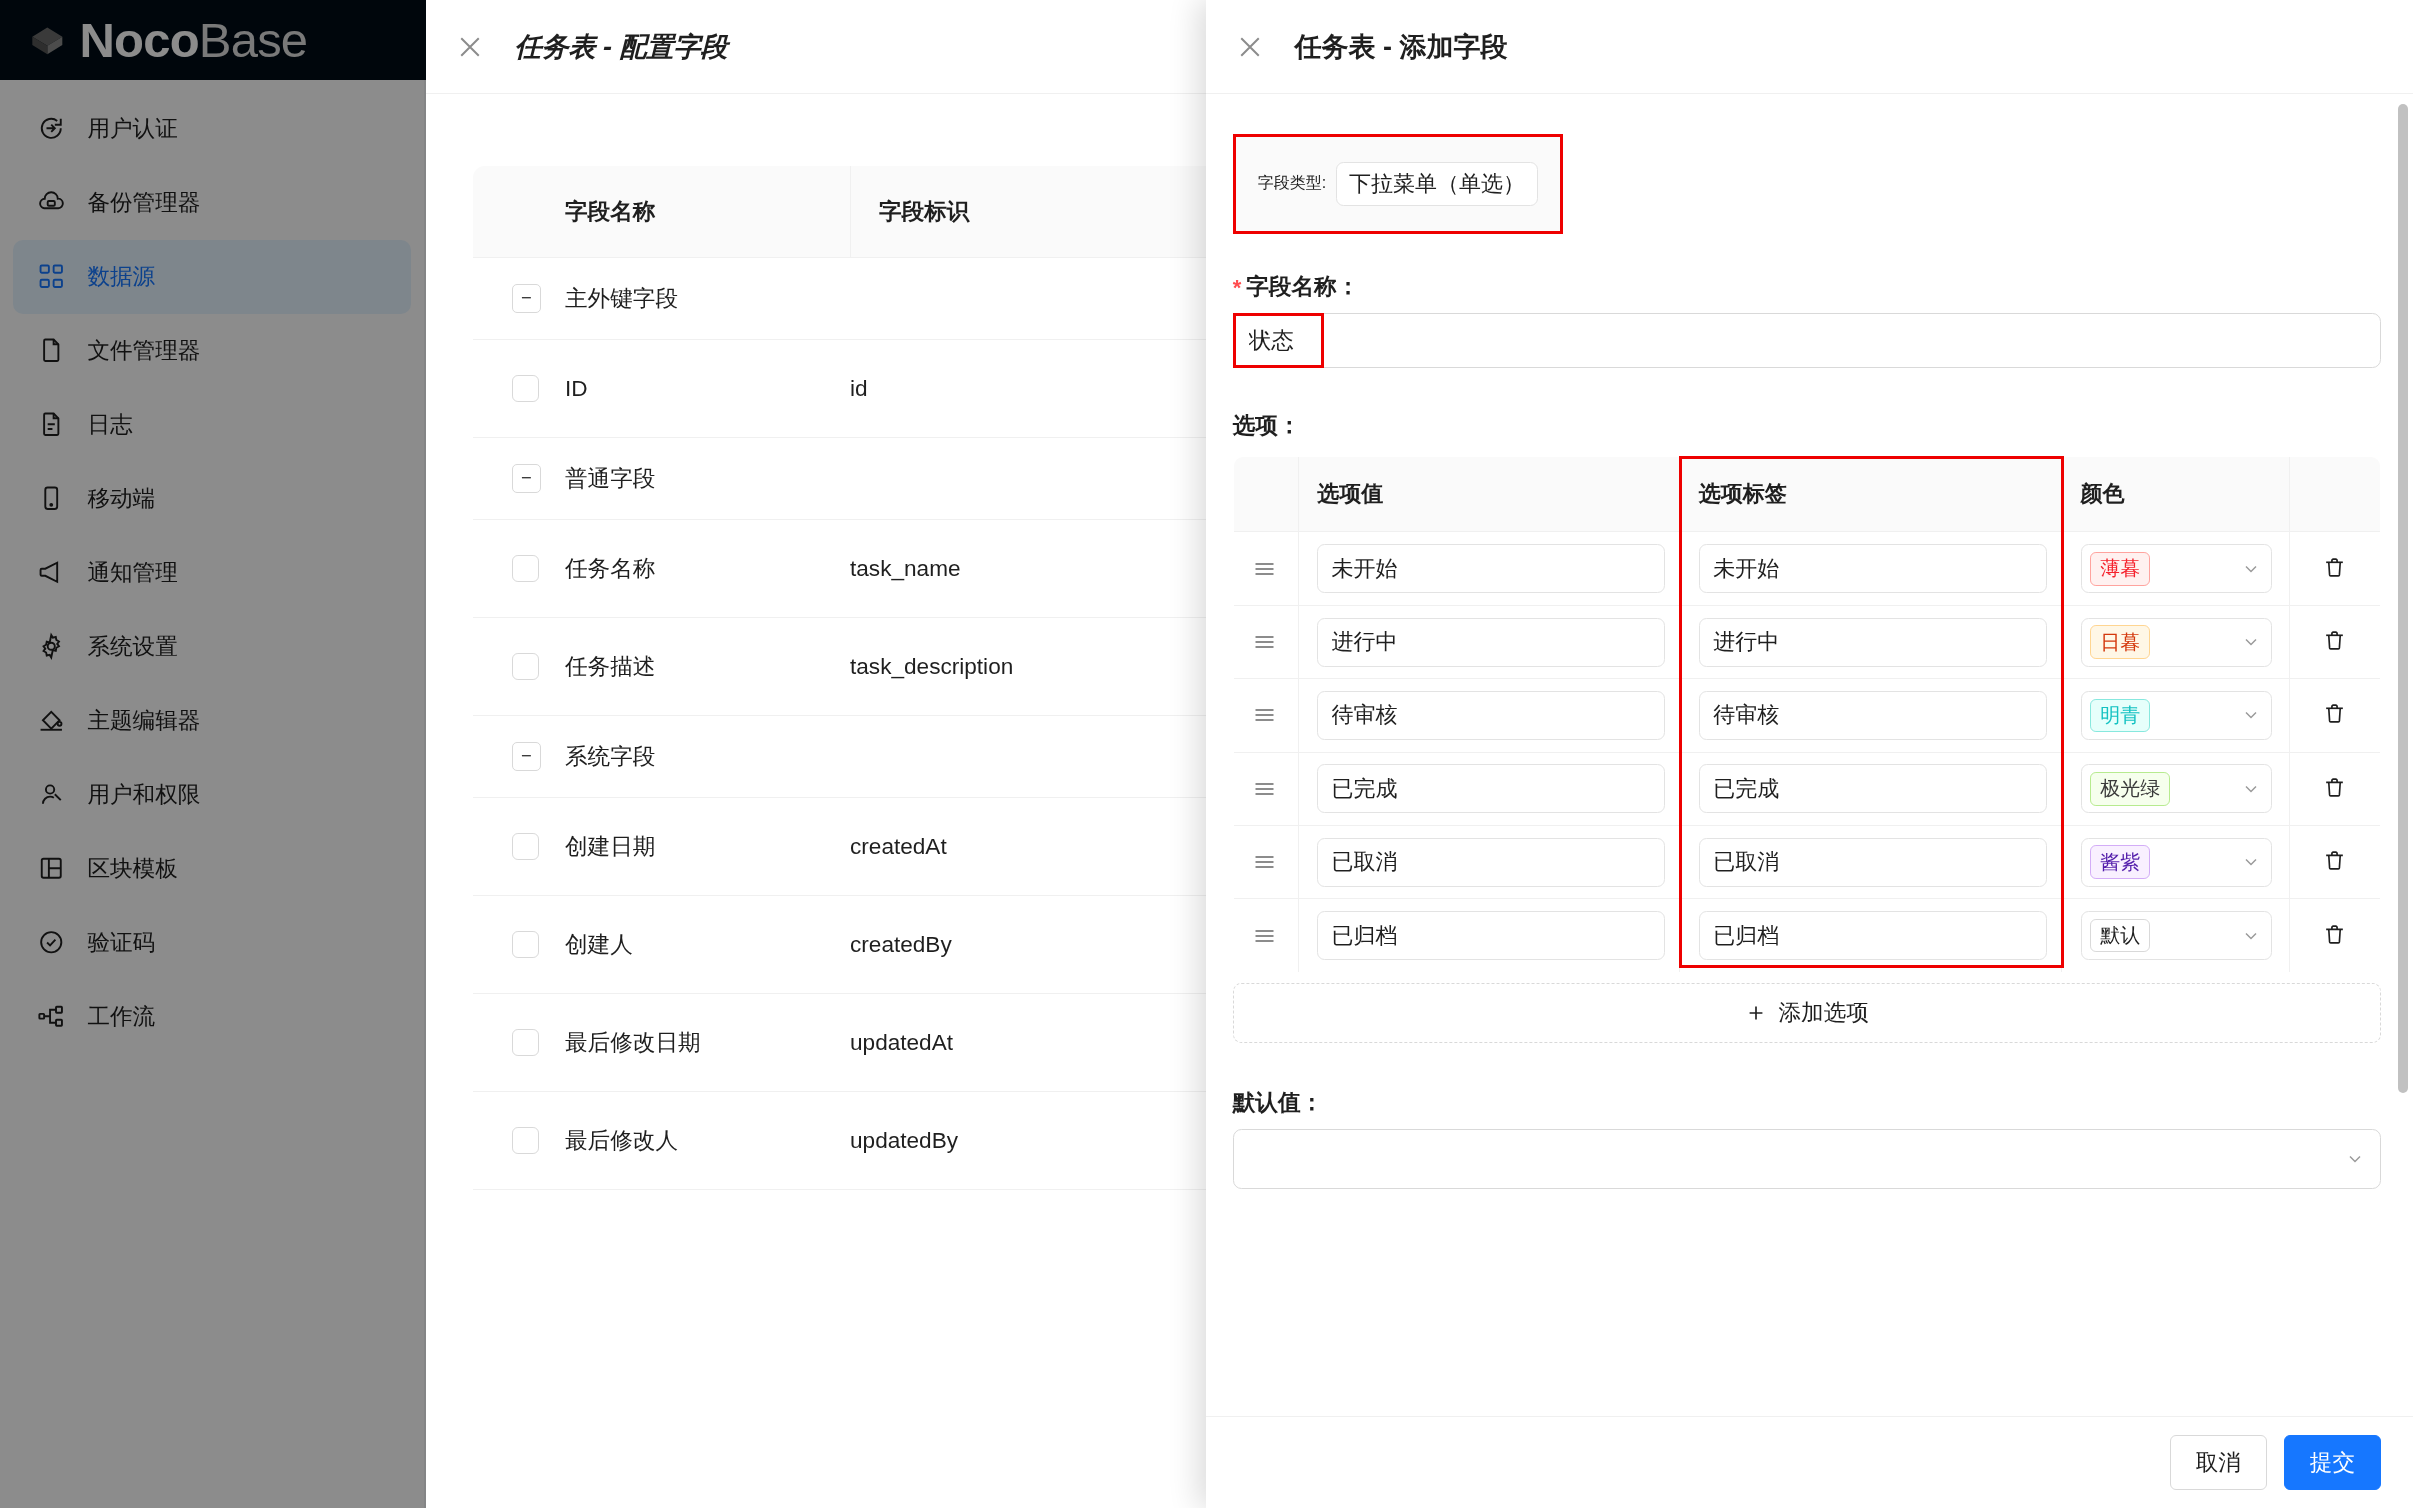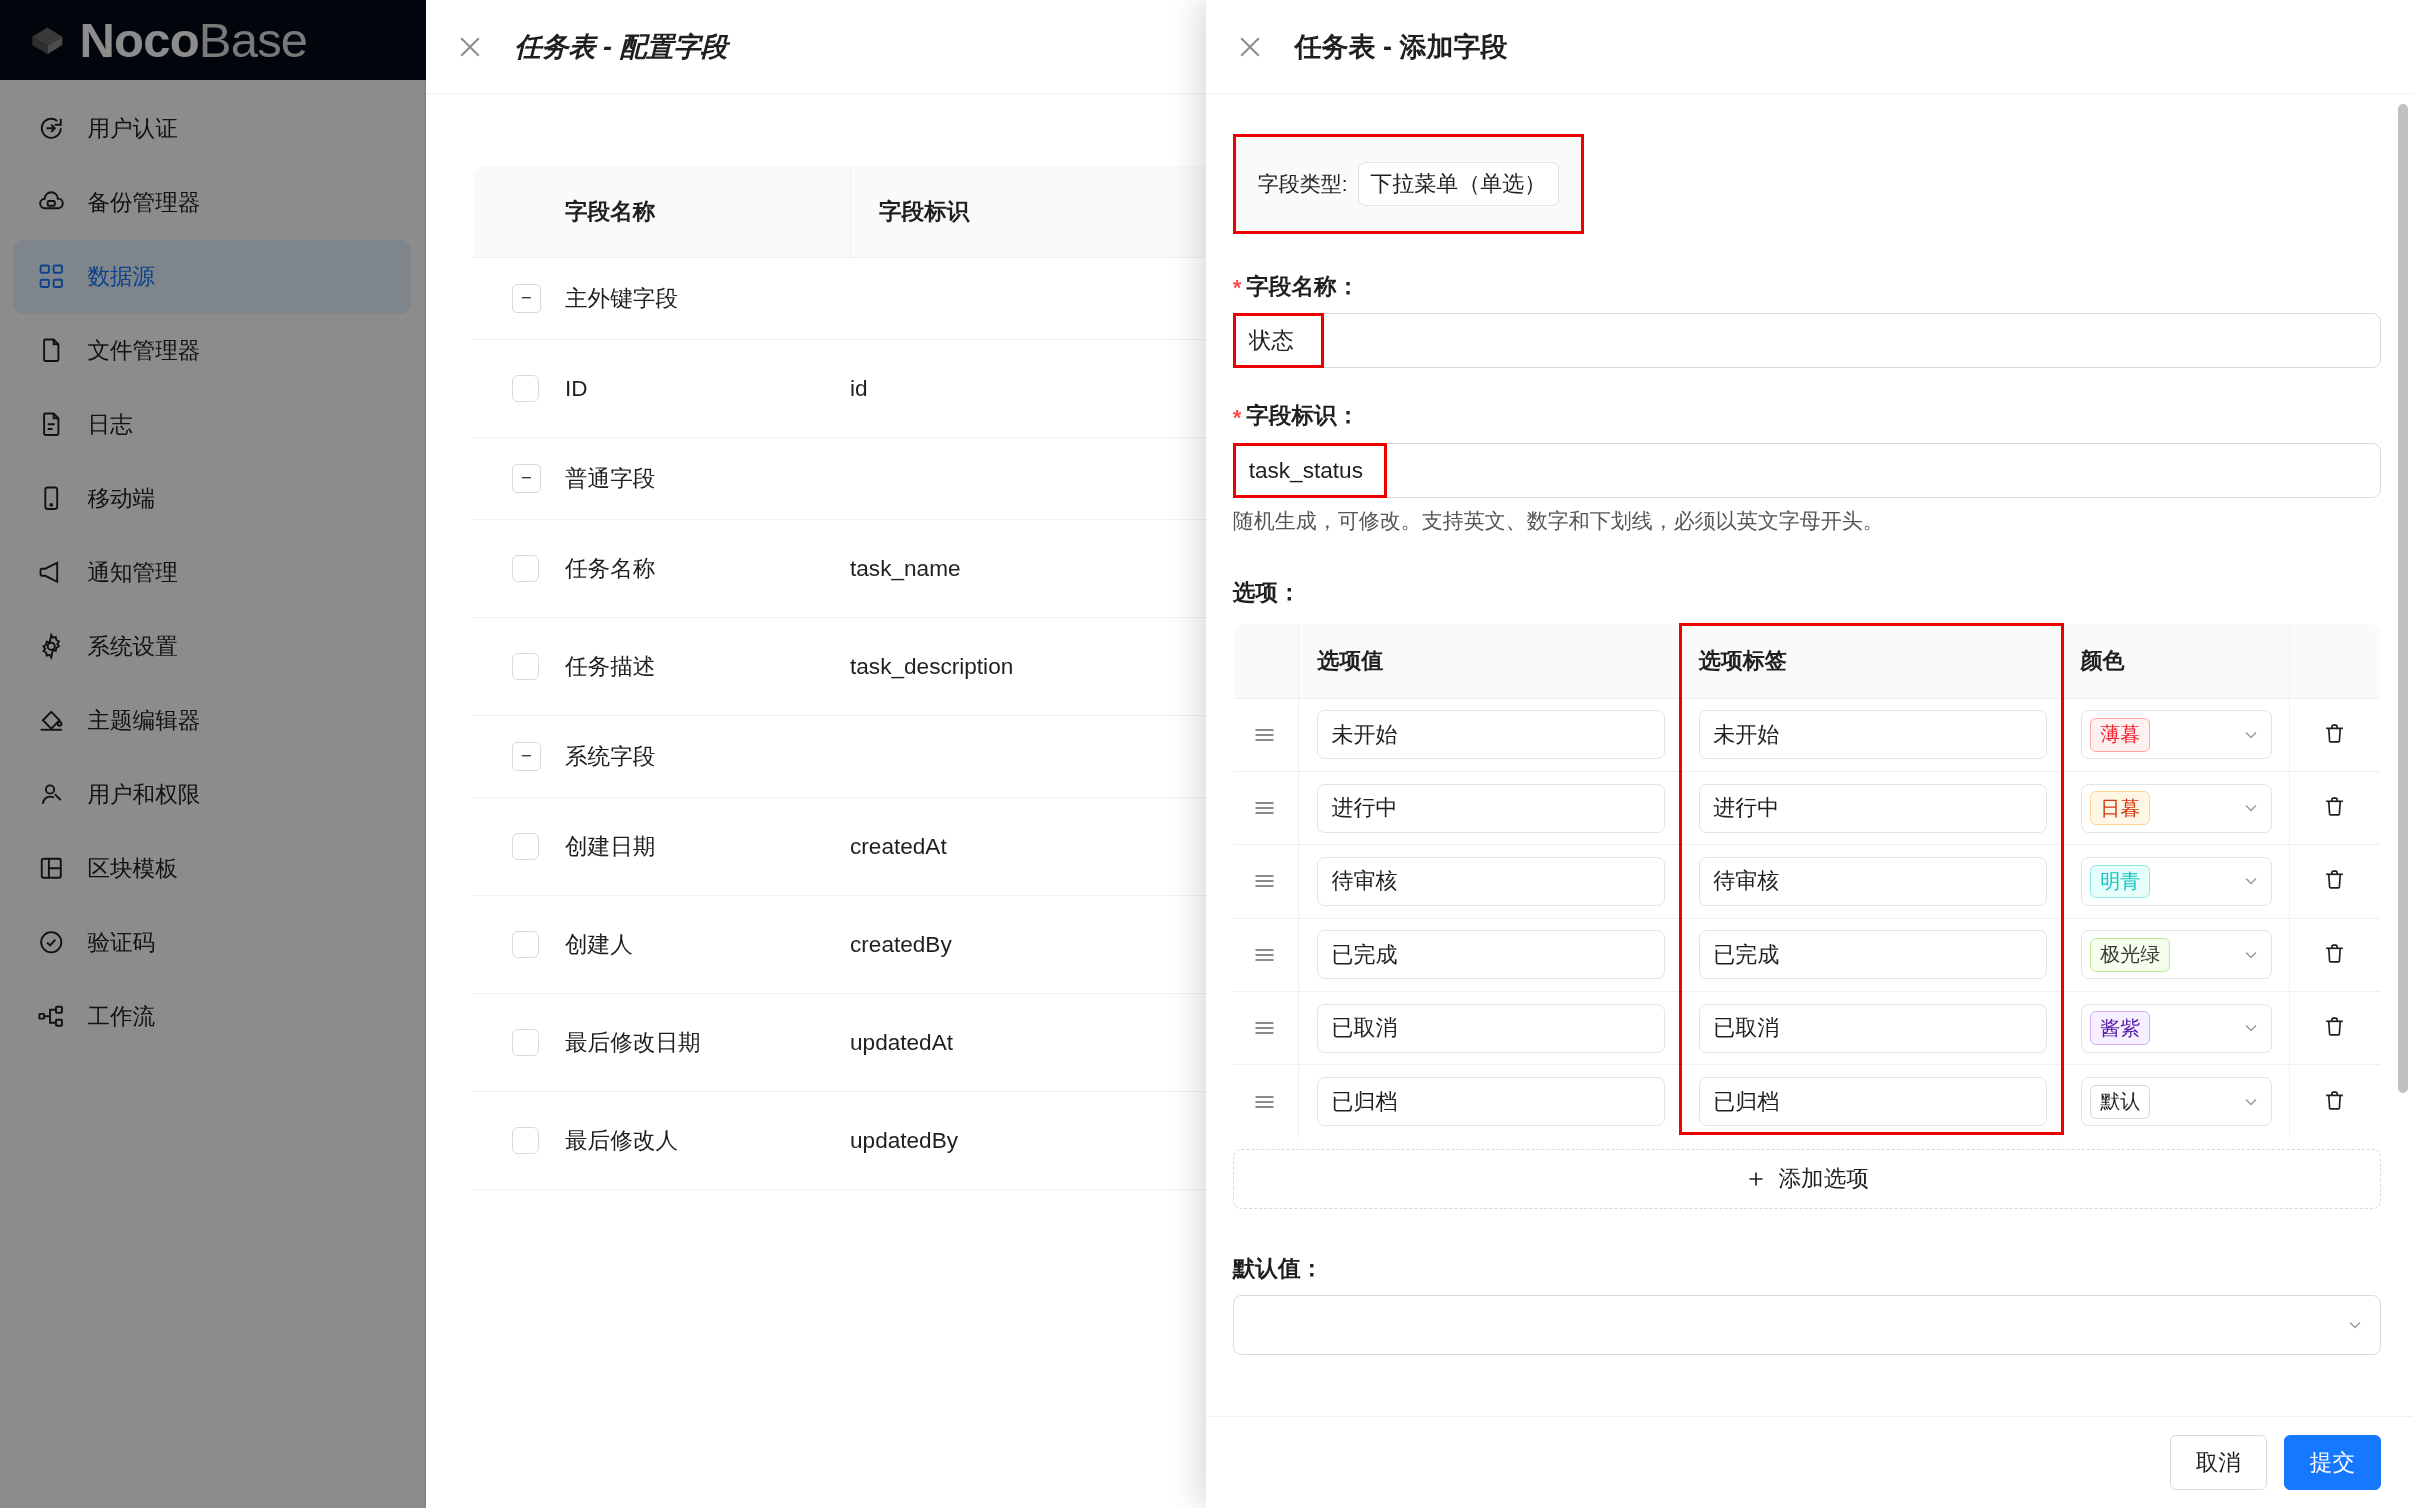--- a/index.html
+++ b/index.html
@@ -121,21 +121,21 @@
   .btn-default { background: #fff; border: 0.8px solid #d9d9d9; color: #1f1f1f; }
   .btn-primary { background: #1677ff; border: 0.8px solid #1677ff; color: #fff; }
 
   
   .hl { position: relative; border: 3.4px solid #ee0000; }
 
   .ftype-bar {
     background: #fafafa; padding: 25px 22px;
     display: flex; align-items: center; gap: 3.4px;
   }
-  .ftype-label { font-size: 21px; color: #1f1f1f; text-align: center; }
+  .ftype-label { font-size: 16px; color: #1f1f1f; text-align: center; }
   .ftype-value {
     border: 0.8px solid #e3e3e3; border-radius: 7.5px; background: #fff;
     padding: 5.9px 11.7px; font-size: 22px; color: #1f1f1f; margin-left: 6.7px;
   }
 
   .form-label { font-size: 22.6px; font-weight: 700; color: #1f1f1f; margin: 0 0 11.7px 0; }
   .req-star { color: #ff4d4f; font-size: 22px; margin-right: 5px; vertical-align: -1.7px; }
 
   .input-row { position: relative; margin-bottom: 8.4px; }
   .text-input {
@@ -486,28 +486,20 @@
       
       <div style="margin:37px 0 0 6.7px;">
         <div class="form-label"><span class="req-star">*</span><span>字段名称：</span></div>
         <div class="input-row">
           <input class="text-input" value="状态" style="">
           <div class="input-hl"></div>
         </div>
       </div>
 
       
-      <div style="margin:32px 0 0 6.7px;">
-        <div class="form-label"><span class="req-star">*</span><span>字段标识：</span></div>
-        <div class="input-row">
-          <input class="text-input" value="task_status" style="">
-          <div class="input-hl wide"></div>
-        </div>
-        <div class="help-text">随机生成，可修改。支持英文、数字和下划线，必须以英文字母开头。</div>
-      </div>
 
       
       <div style="margin-left:6.7px;">
         <div class="section-label">选项：</div>
 
         <div class="opt-wrap">
           <table class="opt-table">
             <thead>
               <tr>
                 <th class="c-handle"></th>

